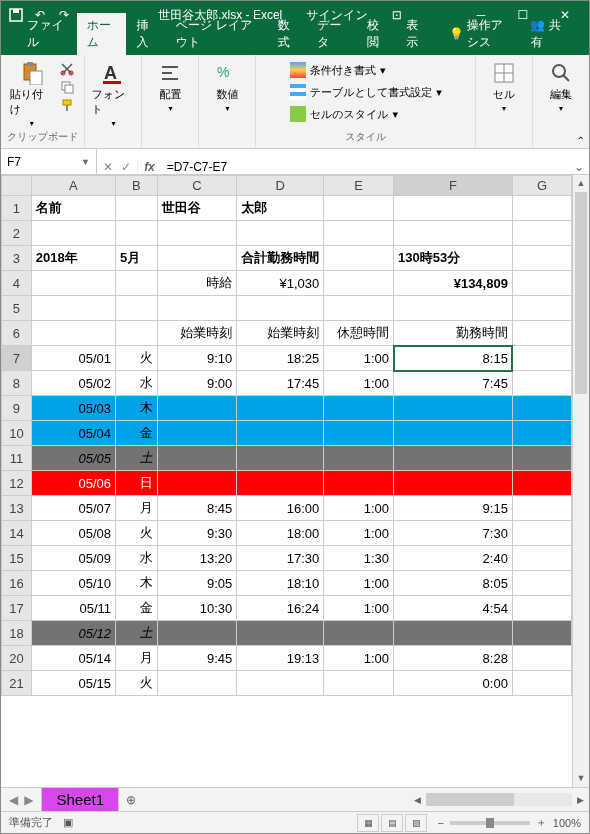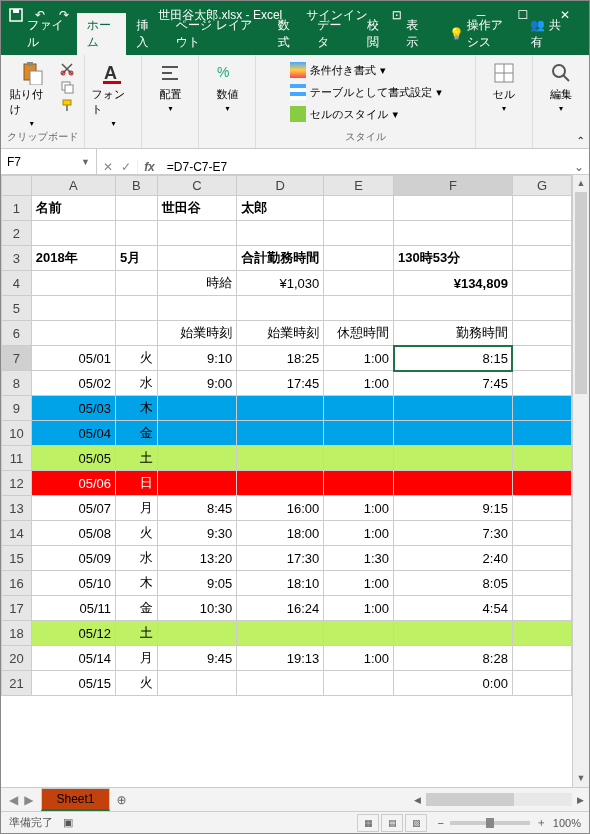--- a/index.html
+++ b/index.html
@@ -38,34 +38,34 @@
 table.grid th, table.grid td { border: 1px solid #ccc; height: 25px; font-size: 13px; padding: 0 4px; text-align: right; overflow: hidden; white-space: nowrap; }
 table.grid th { background: #e6e6e6; font-weight: normal; text-align: center; color: #444; position: sticky; }
 table.grid thead th { top: 0; z-index: 2; height: 20px; }
 table.grid tbody th { left: 0; z-index: 1; width: 30px; }
 table.grid thead th:first-child { z-index: 3; }
 .col-A { width: 85px; } .col-B { width: 42px; } .col-C { width: 80px; } .col-D { width: 80px; } .col-E { width: 70px; } .col-F { width: 120px; } .col-G { width: 60px; }
 .hdr-cell { font-weight: bold; text-align: left !important; }
 .center { text-align: center; }
 .bold { font-weight: bold; }
 .row-blue td { background: #00a2e8; }
-.row-orange td { background: #bef264; }
+.row-orange td { background: #737373; font-style: italic; }
 .row-red td { background: #ff0000; color: #fff; }
 .row-red td:first-child { color: #000; }
 .selected-th { background: #d0d0d0 !important; }
 .active-cell { outline: 2px solid #217346; outline-offset: -1px; background: #fff !important; margin-top: 13px; }
 .data-border td { border: 1px solid #000; }
 .data-border td:last-child { border-right: 1px solid #ccc; }
 .scroll-v { width: 17px; background: #f0f0f0; border-left: 1px solid #ccc; display: flex; flex-direction: column; }
 .scroll-v .arrow { height: 17px; text-align: center; font-size: 9px; line-height: 17px; color: #666; }
 .scroll-v .track { flex: 1; position: relative; }
 .scroll-v .thumb { position: absolute; left: 2px; right: 2px; top: 0; height: 35%; background: #cdcdcd; }
 .sheettabs { height: 24px; border-top: 1px solid #ccc; background: #f3f3f3; display: flex; align-items: center; }
 .sheettabs .nav { padding: 0 8px; color: #888; display: flex; gap: 6px; }
-.sheettabs .tab { padding: 3px 14px; background: #c2410c; border: 1px solid #ccc; border-bottom: 2px solid #217346; font-size: 12px; }
+.sheettabs .tab { padding: 3px 14px; background: #d946ef; border: 1px solid #ccc; border-bottom: 2px solid #217346; font-size: 15px; }
 .sheettabs .add { width: 24px; text-align: center; color: #666; }
 .sheettabs .hscroll { margin-left: auto; display: flex; align-items: center; width: 180px; }
 .sheettabs .hscroll .arrow { width: 17px; text-align: center; font-size: 9px; color: #666; }
 .sheettabs .hscroll .track { flex: 1; height: 13px; background: #e8e8e8; position: relative; }
 .sheettabs .hscroll .thumb { position: absolute; left: 0; width: 60%; top: 0; bottom: 0; background: #cdcdcd; }
 .status { height: 22px; border-top: 1px solid #ccc; background: #f3f3f3; display: flex; align-items: center; padding: 0 8px; font-size: 11px; color: #555; }
 .status .views { margin-left: auto; display: flex; gap: 2px; }
 .status .views span { width: 22px; height: 18px; border: 1px solid #ccc; display: flex; align-items: center; justify-content: center; font-size: 9px; }
 .status .zoom { display: flex; align-items: center; gap: 6px; margin-left: 10px; }
 .status .zoom .slider { width: 80px; height: 4px; background: #ccc; position: relative; }

